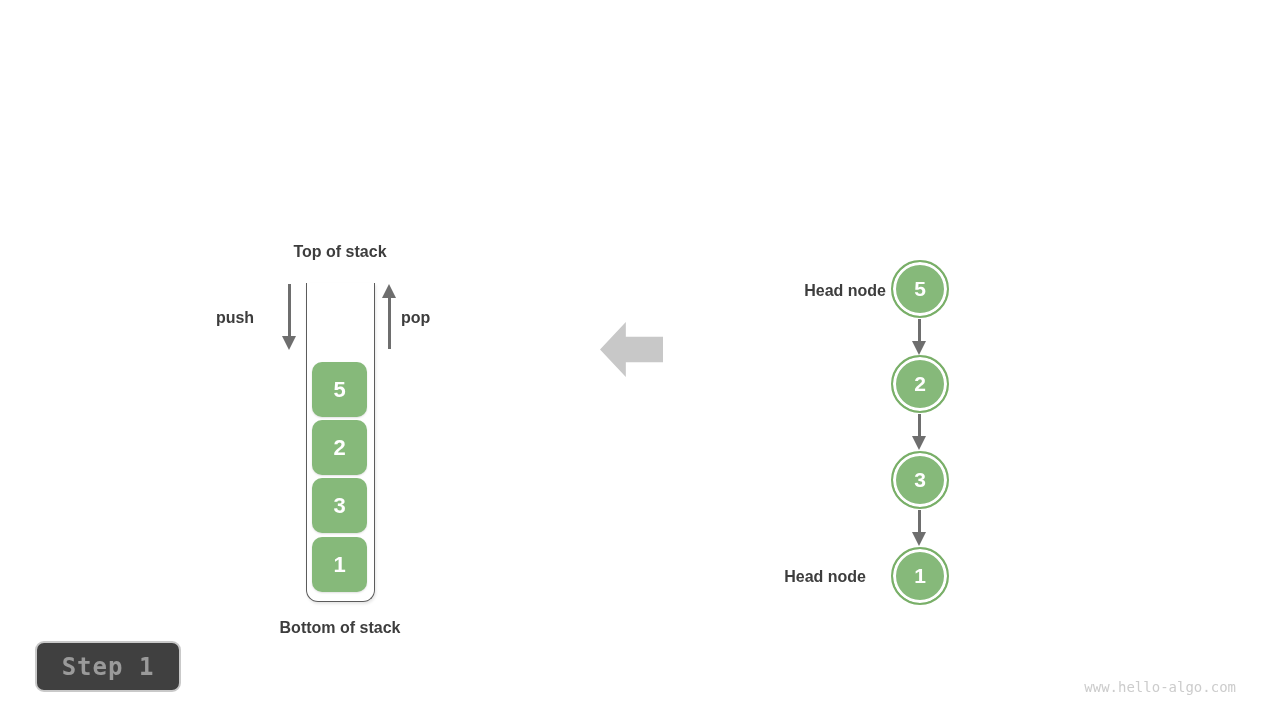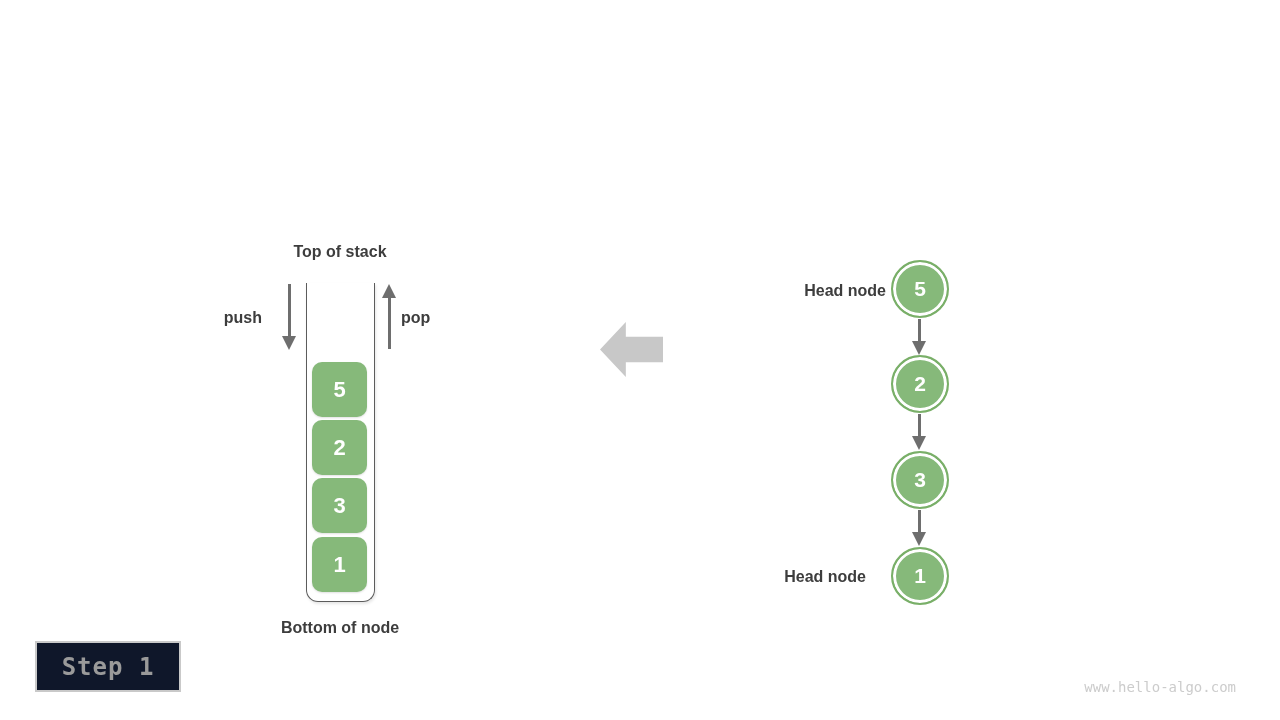--- a/index.html
+++ b/index.html
@@ -49,58 +49,58 @@
   
   .ll-node{
     position:absolute;left:891px;width:54px;height:54px;border-radius:50%;
     background:#86b97a;border:2px solid #79af68;
     box-shadow:inset 0 0 0 3px #ffffff;
     color:#ffffff;font-weight:bold;font-size:21px;
     display:flex;align-items:center;justify-content:center;
   }
   .step-badge{
     position:absolute;left:35px;top:641px;width:146px;height:51px;
-    background:#0f172a;border:2px solid #c9c9c9;border-radius:0;
+    background:#404040;border:2px solid #c9c9c9;border-radius:9px;
     display:flex;align-items:center;justify-content:center;
     font-family:"DejaVu Sans Mono", monospace;font-weight:bold;
     font-size:24px;color:#9a9a9a;letter-spacing:1px;box-sizing:border-box;
   }
   .watermark{
     position:absolute;right:44px;top:679px;
     font-family:"DejaVu Sans Mono", monospace;font-size:14px;color:#cccccc;
     white-space:nowrap;
   }
 </style>
 </head>
 <body>
 
 <div class="canvas">
 
   <div class="lbl" style="left:340px;top:241px;transform:translateX(-50%);">Top of stack</div>
 
-  <div class="lbl" style="left:192px;top:307px;width:70px;text-align:right;">push</div>
+  <div class="lbl" style="left:200px;top:307px;width:70px;text-align:center;">push</div>
   <div>
     <div class="shaft" style="left:288px;top:284px;height:52px;"></div>
     <div class="head-down" style="left:282px;top:336px;"></div>
   </div>
 
   <div class="lbl" style="left:401px;top:307px;">pop</div>
   <div>
     <div class="shaft" style="left:388px;top:297px;height:52px;"></div>
     <div class="head-up" style="left:382px;top:284px;"></div>
   </div>
 
   <div class="stack-container"></div>
 
   <div class="stack-item" style="top:362px;">5</div>
   <div class="stack-item" style="top:420px;">2</div>
   <div class="stack-item" style="top:478px;">3</div>
   <div class="stack-item" style="top:537px;">1</div>
 
-  <div class="lbl" style="left:340px;top:617px;transform:translateX(-50%);">Bottom of node</div>
+  <div class="lbl" style="left:340px;top:617px;transform:translateX(-50%);">Bottom of stack</div>
 
   <div class="block-arrow"></div>
 
   <div class="lbl" style="right:394px;top:280px;">Head node</div>
   <div class="lbl" style="right:414px;top:566px;">Head node</div>
 
   <div class="ll-node" style="top:260px;">5</div>
   <div class="ll-node" style="top:355px;">2</div>
   <div class="ll-node" style="top:451px;">3</div>
   <div class="ll-node" style="top:547px;">1</div>

